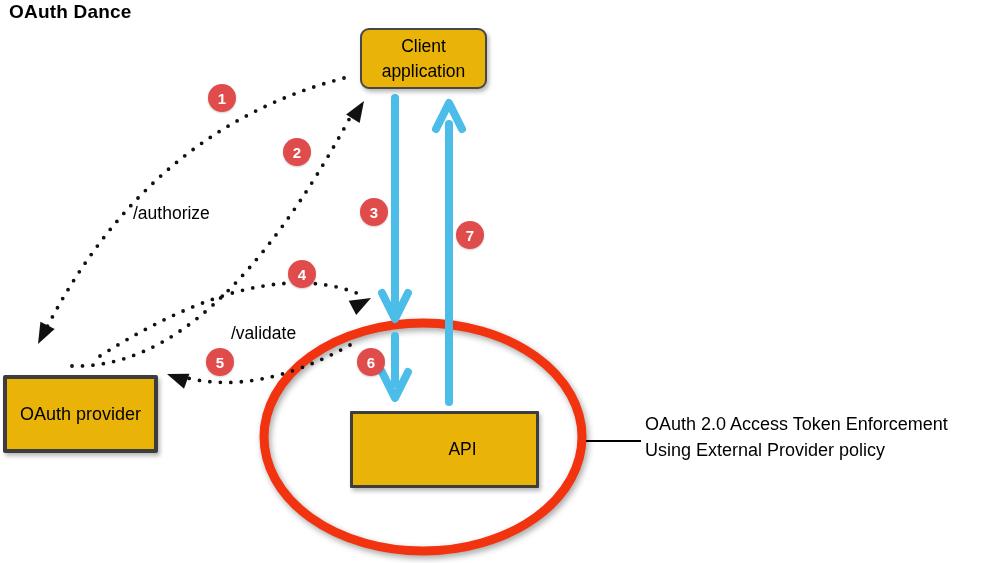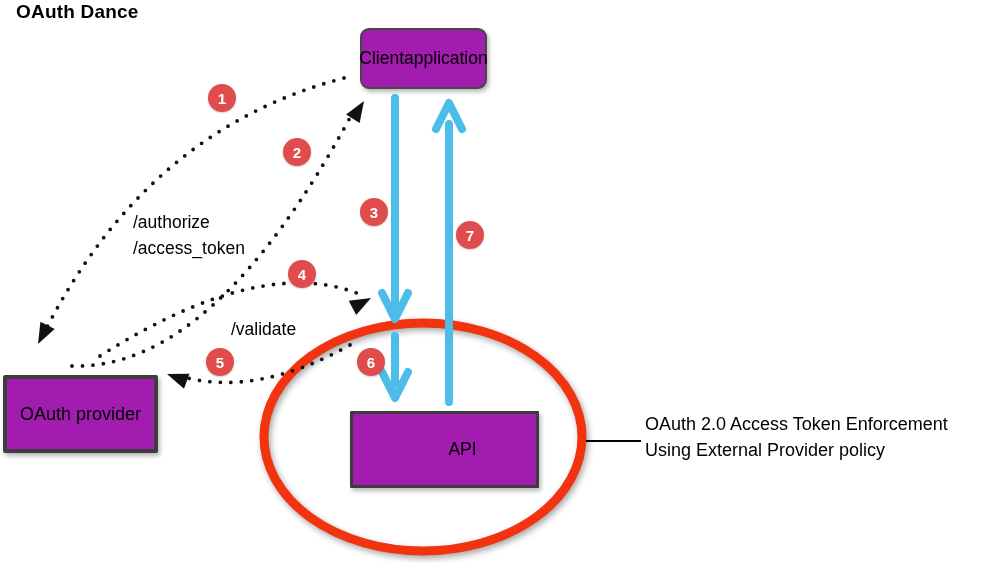--- a/index.html
+++ b/index.html
@@ -1,34 +1,34 @@
 <!DOCTYPE html>
 <html style="--step-badge: #e04b4b; --flow-arrow: #4cbde8; --policy-ellipse: #f23310; --dotted-line: #111111;"><head>
 <meta charset="utf-8">
 <style>
   html,body{margin:0;padding:0;background:#fff;}
   body{width:985px;height:563px;position:relative;overflow:hidden;
        font-family:"Liberation Sans", sans-serif;color:#000;}
   .stage{position:absolute;inset:0;width:985px;height:563px;}
   svg.layer{position:absolute;left:0;top:0;width:985px;height:563px;}
 
-  .title{position:absolute;left:16px;top:1px;font-size:19px;font-weight:bold;letter-spacing:.2px;}
+  .title{position:absolute;left:9px;top:1px;font-size:19px;font-weight:bold;letter-spacing:.2px;}
 
-  .node{position:absolute;background:#a21caf;border:3px solid #3d3d3d;
-        display:flex;flex-direction:row;align-items:center;justify-content:center;
+  .node{position:absolute;background:#eab308;border:3px solid #3d3d3d;
+        display:flex;flex-direction:column;align-items:center;justify-content:center;
         text-align:center;font-size:17.5px;line-height:25px;
         box-shadow:2px 3px 4px rgba(0,0,0,.28);}
   .node.client{left:360px;top:28px;width:123px;height:57px;border-width:2.5px;border-radius:9px;border-color:#474747;}
   .node.provider{left:3px;top:375px;width:147px;height:70px;border-width:4px;border-radius:2px;font-size:18px;align-items:center;}
   .node.api{left:350px;top:411px;width:147px;height:71px;border-radius:1px;padding-left:36px;}
 
-  .ep-label{position:absolute;font-size:17.5px;line-height:25px;white-space:nowrap;margin-top:9px;}
+  .ep-label{position:absolute;font-size:17.5px;line-height:25px;white-space:nowrap;}
   .ep-auth{left:133px;top:201px;}
   .ep-token{left:133px;top:227px;}
-  .ep-validate{left:231px;top:308px;}
+  .ep-validate{left:231px;top:321px;}
 
   .step{position:absolute;width:28px;height:28px;border-radius:50%;
         background:var(--step-badge,#e04b4b);color:#fff;font-size:15px;font-weight:bold;
         display:flex;align-items:center;justify-content:center;
         box-shadow:0 1px 2px rgba(0,0,0,.2);}
 
   .annotation{position:absolute;left:645px;top:411px;width:345px;
               font-size:18px;line-height:26px;}
 </style>
 </head>
@@ -75,21 +75,20 @@
 
   <div class="node provider">
     <span>OAuth provider</span>
   </div>
 
   <div class="node api">
     <span>API</span>
   </div>
 
   <div class="ep-label ep-auth">/authorize</div>
-  <div class="ep-label ep-token">/access_token</div>
   <div class="ep-label ep-validate">/validate</div>
 
   <div class="step" style="left:208px;top:84px">1</div>
   <div class="step" style="left:283px;top:138px">2</div>
   <div class="step" style="left:360px;top:198px">3</div>
   <div class="step" style="left:288px;top:260px">4</div>
   <div class="step" style="left:206px;top:348px">5</div>
   <div class="step" style="left:357px;top:348px">6</div>
   <div class="step" style="left:456px;top:221px">7</div>
 

